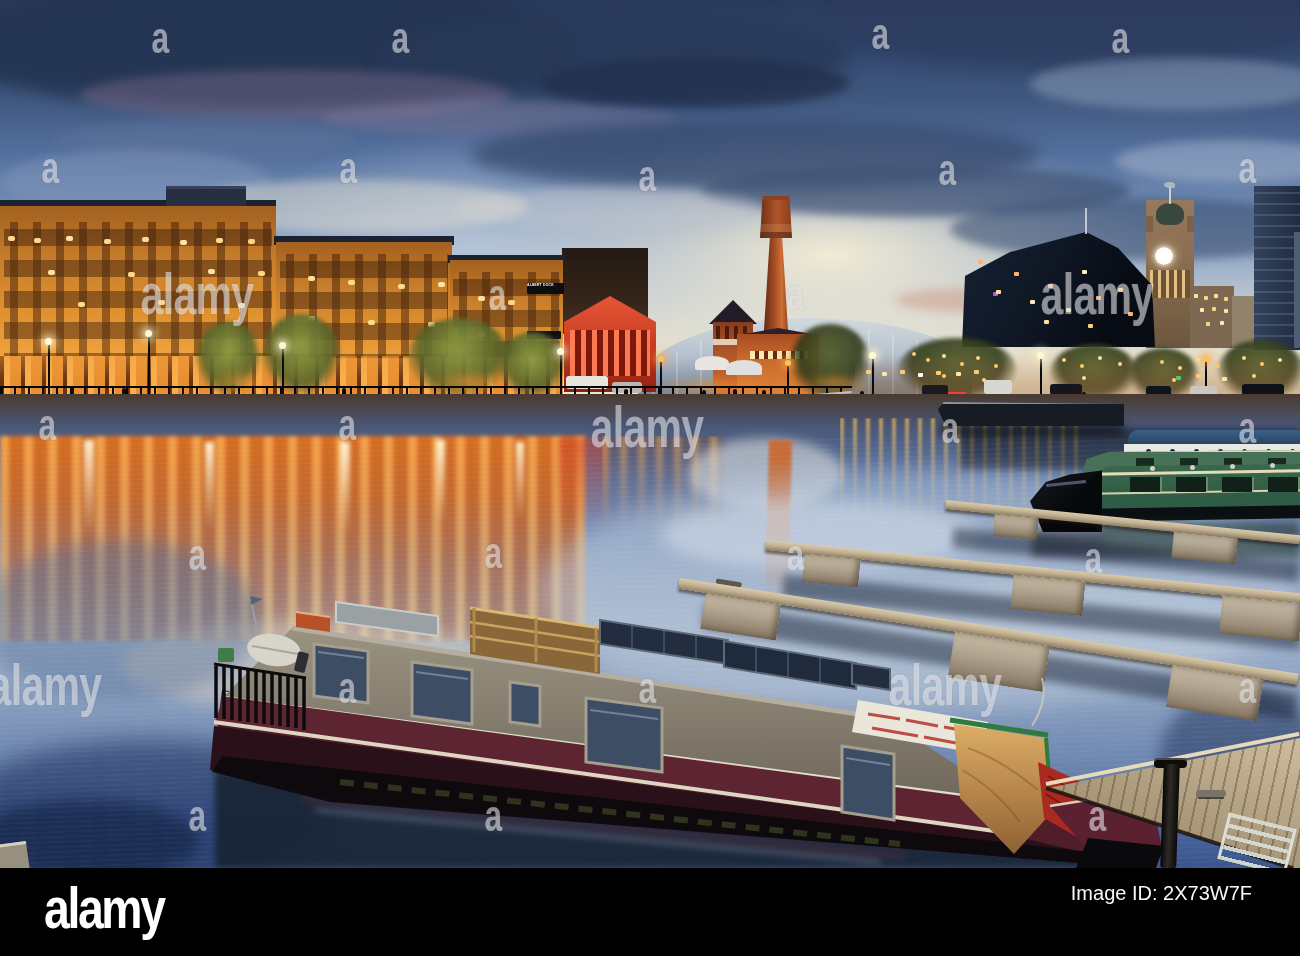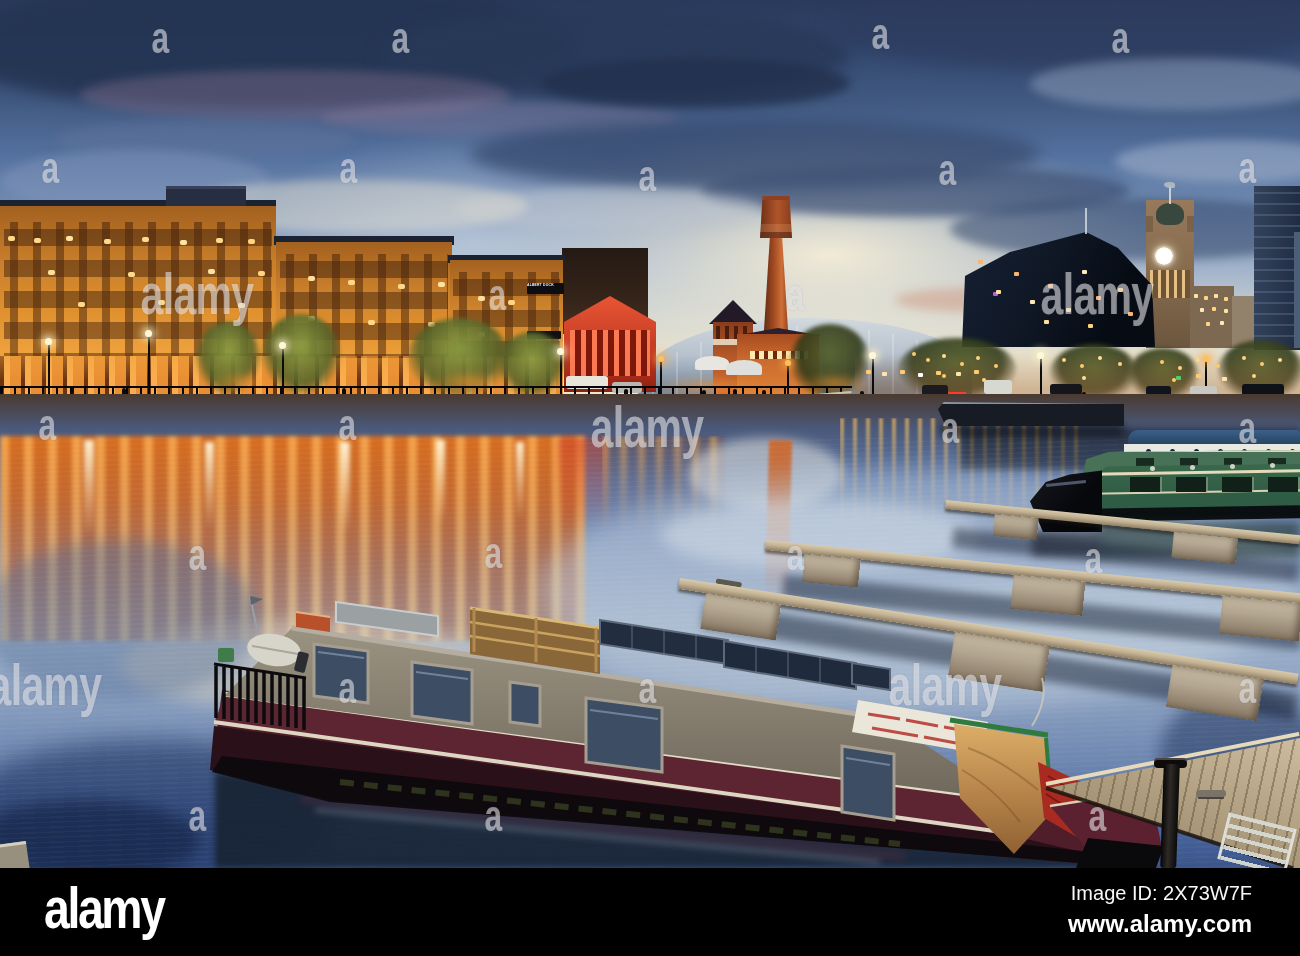--- a/index.html
+++ b/index.html
@@ -544,16 +544,15 @@
         <div class="wm wm-small" style="left: 197px; top: 818px;">a</div>
         <div class="wm wm-small" style="left: 493px; top: 818px;">a</div>
         <div class="wm wm-small" style="left: 1097px; top: 818px;">a</div>
       </div>
   </div>
 
   <div id="footer">
     <div id="footer-logo">alamy</div>
     <div id="footer-right">
       <div id="footer-id">Image ID: 2X73W7F</div>
-      <div id="footer-url">www.alamy.com</div>
     </div>
   </div>
 </div>
 
 </body></html>

